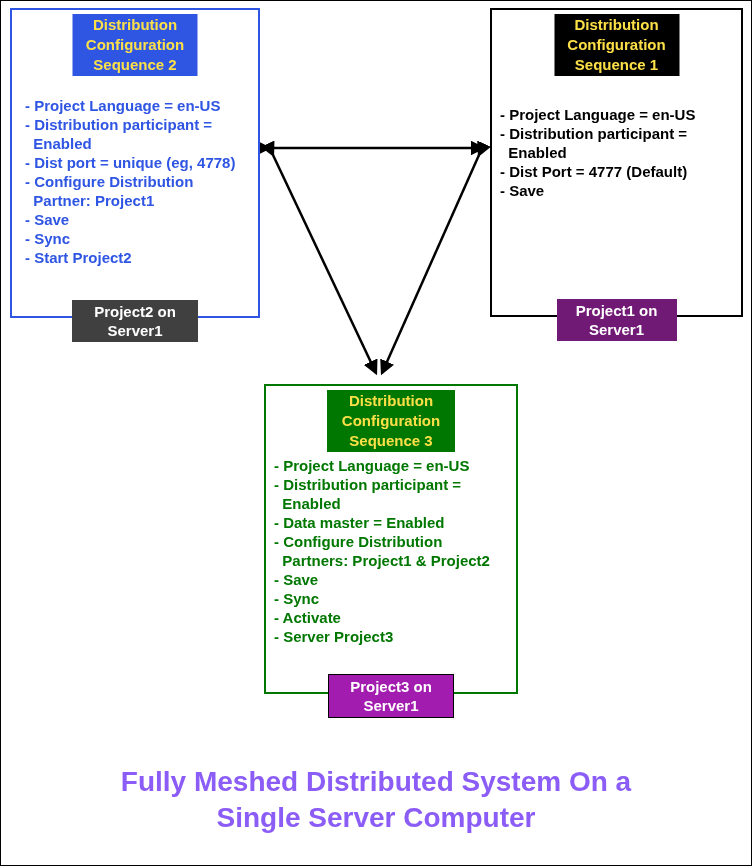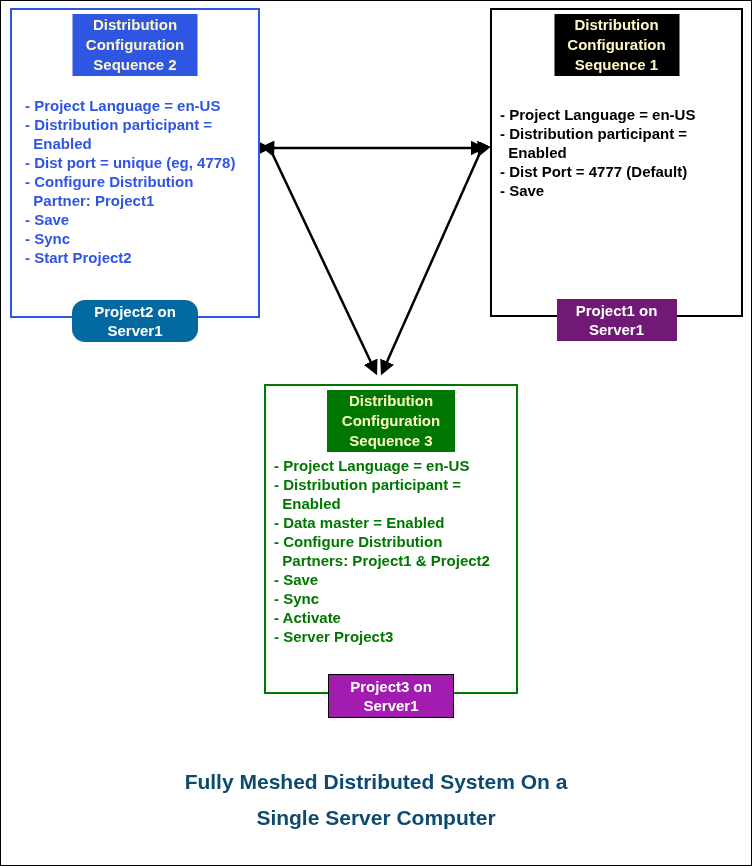--- a/index.html
+++ b/index.html
@@ -26,21 +26,21 @@
     position: absolute;
     background: #ffffff;
     border: 2px solid;
   }
 
   .node-header {
     position: absolute;
     top: 4px;
     left: 50%;
     transform: translateX(-50%);
-    color: #fef9c3;
+    color: #fde047;
     font-weight: bold;
     font-size: 15px;
     line-height: 20px;
     text-align: center;
     white-space: pre-line;
     padding: 1px 6px;
     width: 128px;
   }
 
   .node-steps {
@@ -65,43 +65,43 @@
     text-align: center;
     white-space: pre-line;
     padding: 2px 8px;
     width: 126px;
   }
 
   
   .node-p2 { left: 9px; top: 7px; width: 250px; height: 310px; border-color: #2f55e3; color: #2f55e3; }
   .node-p2 .node-header { background: #2f55e3; width: 125px; }
   .node-p2 .node-steps { top: 86px; left: 13px; }
-  .node-p2 .node-footer { background: #0369a1; border-radius: 13px; }
+  .node-p2 .node-footer { background: #404040; }
 
   
   .node-p1 { left: 489px; top: 7px; width: 253px; height: 309px; border-color: #000000; color: #000000; }
   .node-p1 .node-header { background: #000000; width: 125px; }
   .node-p1 .node-steps { top: 95px; left: 8px; }
   .node-p1 .node-footer { background: #701a75; width: 120px; text-align: center; }
 
   
   .node-p3 { left: 263px; top: 383px; width: 254px; height: 310px; border-color: #007700; color: #007700; }
   .node-p3 .node-header { background: #007700; }
   .node-p3 .node-steps { top: 70px; left: 8px; }
   .node-p3 .node-footer { background: #a21caf; border: 1px solid #000000; }
 
   .diagram-title {
     position: absolute;
     left: 0;
     top: 763px;
     width: 100%;
     text-align: center;
-    color: #0c4a6e;
+    color: #8b5cf6;
     font-weight: bold;
-    font-size: 21px;
+    font-size: 28px;
     line-height: 36px;
     white-space: pre-line;
   }
 </style>
 </head>
 <body>
 
 <div class="canvas">
 
   <svg class="arrows" width="752" height="866" viewBox="0 0 752 866" xmlns="http://www.w3.org/2000/svg">

